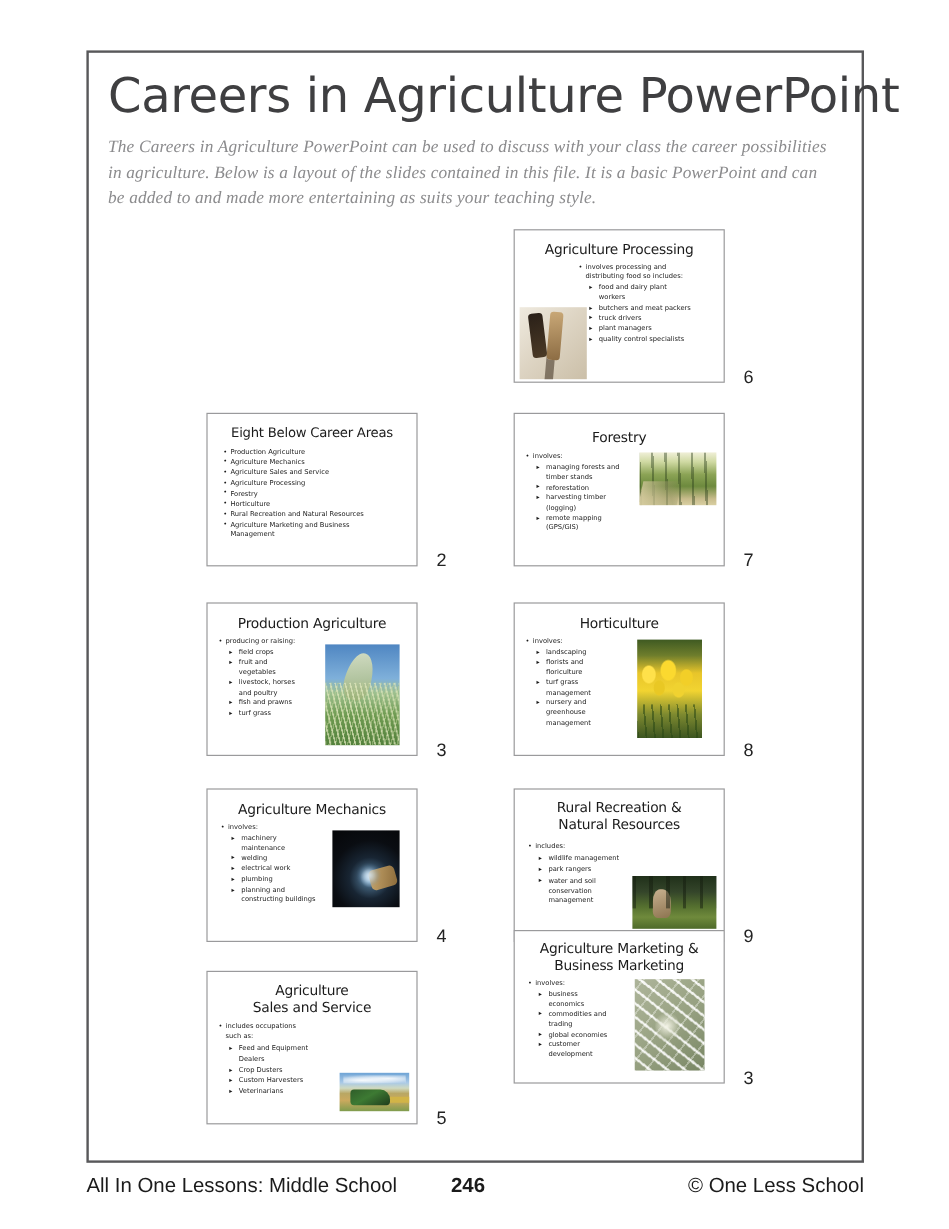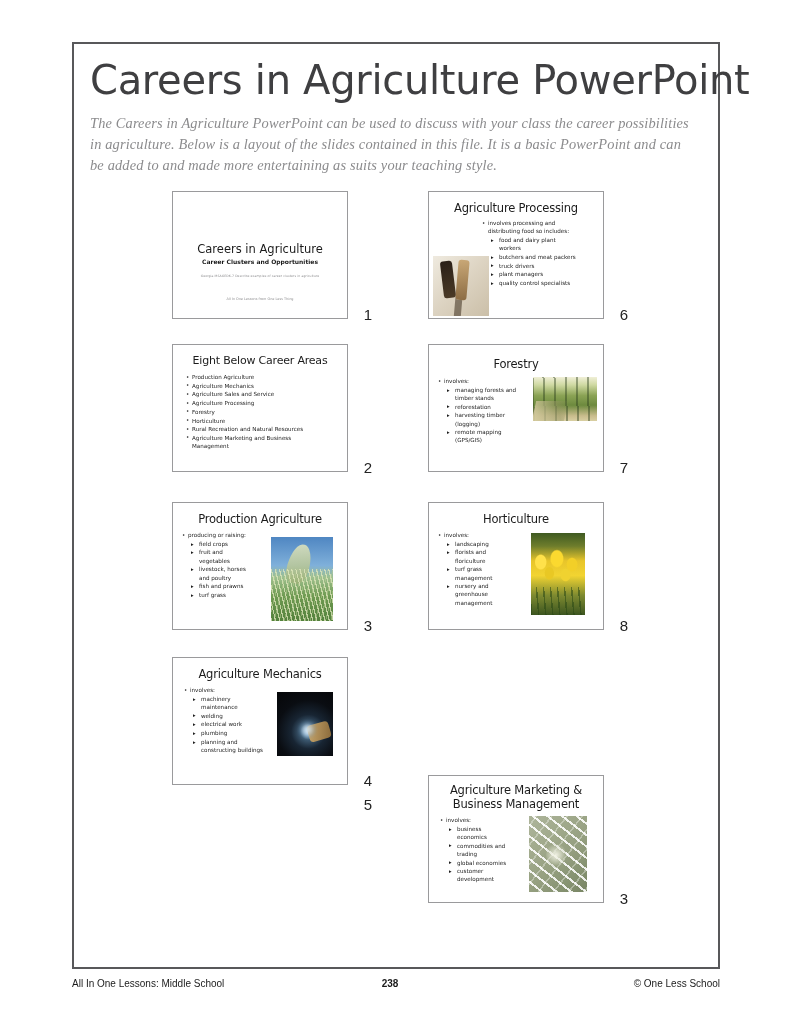--- a/index.html
+++ b/index.html
@@ -343,21 +343,21 @@
 
   
   .footer {
     position: absolute;
     left: 72px;
     top: 978px;
     width: 648px;
     display: flex;
     align-items: flex-start;
     font-family: "Liberation Sans", sans-serif;
-    font-size: 10px;
+    font-size: 17px;
     color: #1b1b1b;
   }
   .footer-left { flex: 0 0 auto; }
   .footer-center {
     position: absolute;
     left: 0; right: 0;
     text-align: center;
     font-weight: bold;
     margin-left: -12px;
   }
@@ -368,29 +368,20 @@
 
 <div class="page">
 
   <div class="page-border"></div>
 
   <div class="doc-title">Careers in Agriculture PowerPoint</div>
   <div class="doc-intro">The Careers in Agriculture PowerPoint can be used to discuss with your class the career possibilities in agriculture. Below is a layout of the slides contained in this file. It is a basic PowerPoint and can be added to and made more entertaining as suits your teaching style.</div>
 
   <div class="slide-grid">
 
-    <div class="slide-cell" style="left:172px; top:191px;">
-      <div class="slide-box">
-        <div class="s1-title">Careers in Agriculture</div>
-        <div class="s1-sub">Career Clusters and Opportunities</div>
-        <div class="s1-std">Georgia MSAGED6-7 Describe examples of career clusters in agriculture</div>
-        <div class="s1-foot">All In One Lessons from One Less Thing</div>
-      </div>
-      <div class="slide-num">1</div>
-    </div>
 
     <div class="slide-cell" style="left:172px; top:344px;">
       <div class="slide-box">
         <div class="s-title" style="top:9px; font-size:11px;">Eight Below Career Areas</div>
         <div class="s-body" style="left:12px; top:28px; width:156px;">
           <div class="lvl1">Production Agriculture</div>
           <div class="lvl1">Agriculture Mechanics</div>
           <div class="lvl1">Agriculture Sales and Service</div>
           <div class="lvl1">Agriculture Processing</div>
           <div class="lvl1">Forestry</div>
@@ -428,20 +419,32 @@
           <div class="lvl2">welding</div>
           <div class="lvl2">electrical work</div>
           <div class="lvl2">plumbing</div>
           <div class="lvl2" style="width:64px;">planning and constructing buildings</div>
         </div>
       </div>
       <div class="slide-num">4</div>
     </div>
 
     <div class="slide-cell" style="left:172px; top:809px;">
+      <div class="slide-box">
+        <div class="s-title" style="top:8px; font-size:11.5px;">Agriculture</div>
+        <div class="s-title" style="top:22px; font-size:11.5px;">Sales and Service</div>
+        <div class="photo ph-combine" style="left:110px; top:84px; width:58px; height:32px;"></div>
+        <div class="s-body" style="left:8px; top:42px; width:116px;">
+          <div class="lvl1" style="width:64px;">includes occupations such as:</div>
+          <div class="lvl2" style="width:62px; margin-top:2px;">Feed and Equipment Dealers</div>
+          <div class="lvl2" style="margin-top:1px;">Crop Dusters</div>
+          <div class="lvl2" style="margin-top:1px;">Custom Harvesters</div>
+          <div class="lvl2" style="margin-top:1px;">Veterinarians</div>
+        </div>
+      </div>
       <div class="slide-num">5</div>
     </div>
 
     <div class="slide-cell" style="left:428px; top:191px;">
       <div class="slide-box">
         <div class="s-title" style="top:9px; font-size:11.5px;">Agriculture Processing</div>
         <div class="photo ph-knives" style="left:4px; top:64px; width:56px; height:60px;"></div>
         <div class="s-body" style="left:52px; top:27px; width:124px;">
           <div class="lvl1" style="width:82px;">involves processing and distributing food so includes:</div>
           <div class="lvl2" style="width:62px;">food and dairy plant workers</div>
@@ -477,38 +480,52 @@
           <div class="lvl1">involves:</div>
           <div class="lvl2">landscaping</div>
           <div class="lvl2" style="width:38px;">florists and floriculture</div>
           <div class="lvl2" style="width:34px;">turf grass management</div>
           <div class="lvl2" style="width:40px;">nursery and greenhouse management</div>
         </div>
       </div>
       <div class="slide-num">8</div>
     </div>
 
+    <div class="slide-cell" style="left:428px; top:657px;">
+      <div class="slide-box">
+        <div class="s-title" style="top:8px; font-size:11.5px;">Rural Recreation &amp;</div>
+        <div class="s-title" style="top:22px; font-size:11.5px;">Natural Resources</div>
+        <div class="photo ph-deer" style="left:98px; top:72px; width:70px; height:44px;"></div>
+        <div class="s-body" style="left:10px; top:44px; width:100px;">
+          <div class="lvl1">includes:</div>
+          <div class="lvl2" style="margin-top:2px;">wildlife management</div>
+          <div class="lvl2" style="margin-top:1px;">park rangers</div>
+          <div class="lvl2" style="width:44px; margin-top:1px;">water and soil conservation management</div>
+        </div>
+      </div>
+      <div class="slide-num">9</div>
+    </div>
 
     <div class="slide-cell" style="left:428px; top:775px;">
       <div class="slide-box">
         <div class="s-title" style="top:7px; font-size:11.5px;">Agriculture Marketing &amp;</div>
-        <div class="s-title" style="top:21px; font-size:11.5px;">Business Management</div>
+        <div class="s-title" style="top:21px; font-size:11.5px;">Business Marketing</div>
         <div class="photo ph-money" style="left:100px; top:40px; width:58px; height:76px;"></div>
         <div class="s-body" style="left:10px; top:40px; width:94px;">
           <div class="lvl1">involves:</div>
           <div class="lvl2" style="width:34px;">business economics</div>
           <div class="lvl2" style="width:52px;">commodities and trading</div>
           <div class="lvl2">global economies</div>
           <div class="lvl2" style="width:42px;">customer development</div>
         </div>
       </div>
       <div class="slide-num">3</div>
     </div>
 
   </div>
 
   <div class="footer">
     <div class="footer-left">All In One Lessons: Middle School</div>
-    <div class="footer-center">238</div>
+    <div class="footer-center">246</div>
     <div class="footer-right">© One Less School</div>
   </div>
 
 </div>
 
 </body></html>

